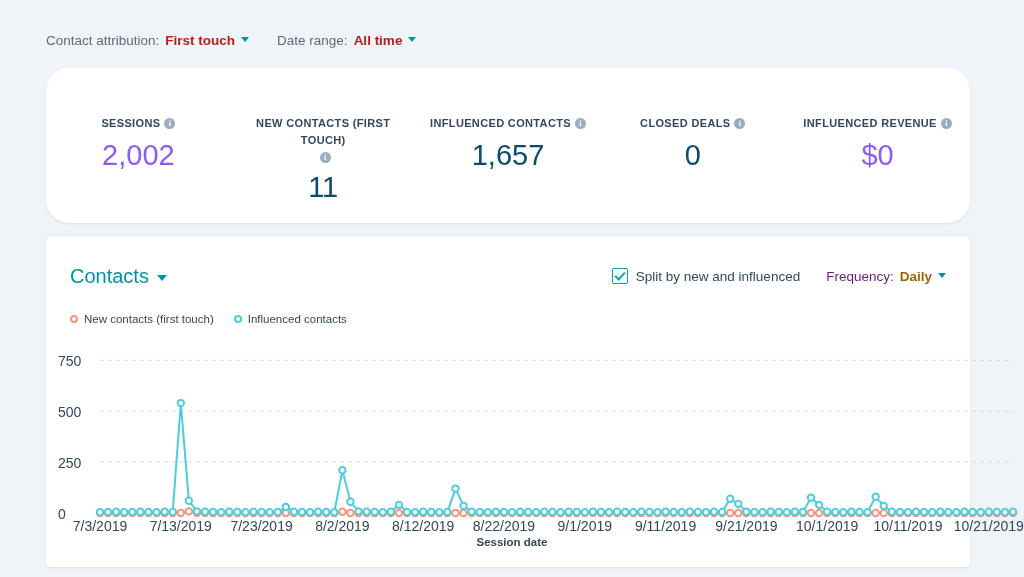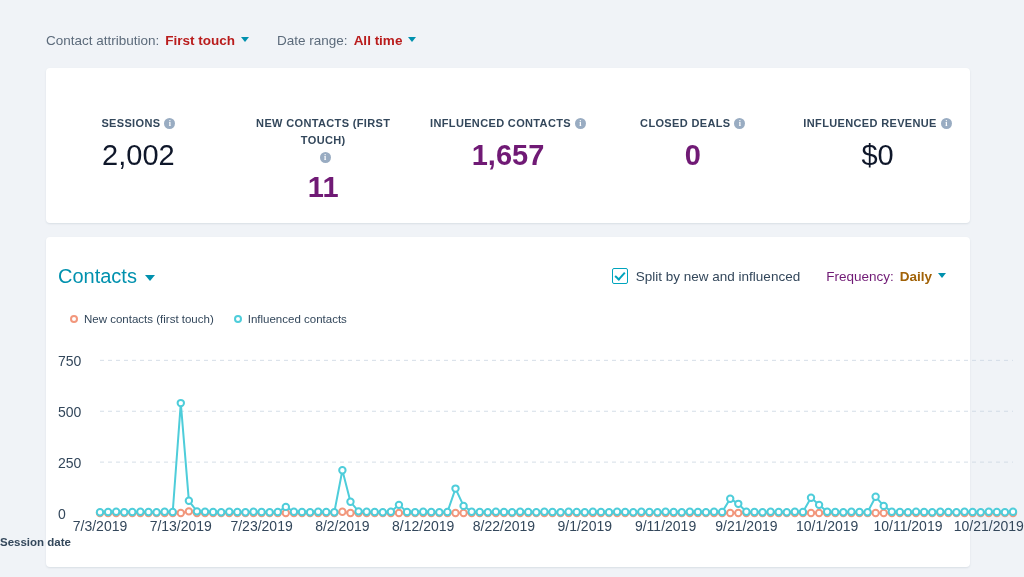--- a/index.html
+++ b/index.html
@@ -66,20 +66,21 @@
     position: absolute;
     background: #ffffff;
     border-radius: 4px;
     box-shadow: 0 1px 2px rgba(65, 85, 105, 0.13);
   }
   #kpi-card {
     left: 46px;
     top: 68px;
     width: 924px;
     height: 155px;
+    border-radius: 23px;
   }
   #chart-card {
     left: 46px;
     top: 237px;
     width: 924px;
     height: 330px;
   }
 
   
   .kpi-row {
@@ -122,27 +123,27 @@
     margin-left: 4px;
     font-family: "Liberation Serif", serif;
     cursor: pointer;
   }
   .kpi-value {
     font-size: 29px;
     line-height: 34px;
     margin-top: 7px;
     font-weight: normal;
   }
-  .kpi-value.teal { color: #701a75; font-weight: bold; }
-  .kpi-value.gray { color: #0f172a; }
+  .kpi-value.teal { color: #0c4a6e; font-weight: normal; }
+  .kpi-value.gray { color: #8b5cf6; }
 
   
   .chart-head {
     position: absolute;
-    left: 12px;
+    left: 24px;
     right: 24px;
     top: 24px;
     height: 30px;
     display: flex;
     align-items: center;
     justify-content: space-between;
   }
   .chart-title {
     font-size: 20px;
     color: #0091ae;
@@ -245,20 +246,21 @@
     color: #33475b;
     text-align: center;
     width: 80px;
     top: 518px;
   }
   .axis-title {
     position: absolute;
     top: 536px;
     left: 0;
     width: 1024px;
+    text-align: center;
     font-size: 11.5px;
     font-weight: bold;
     color: #33475b;
   }
 </style>
 </head>
 <body>
 
 <div class="page">
 

